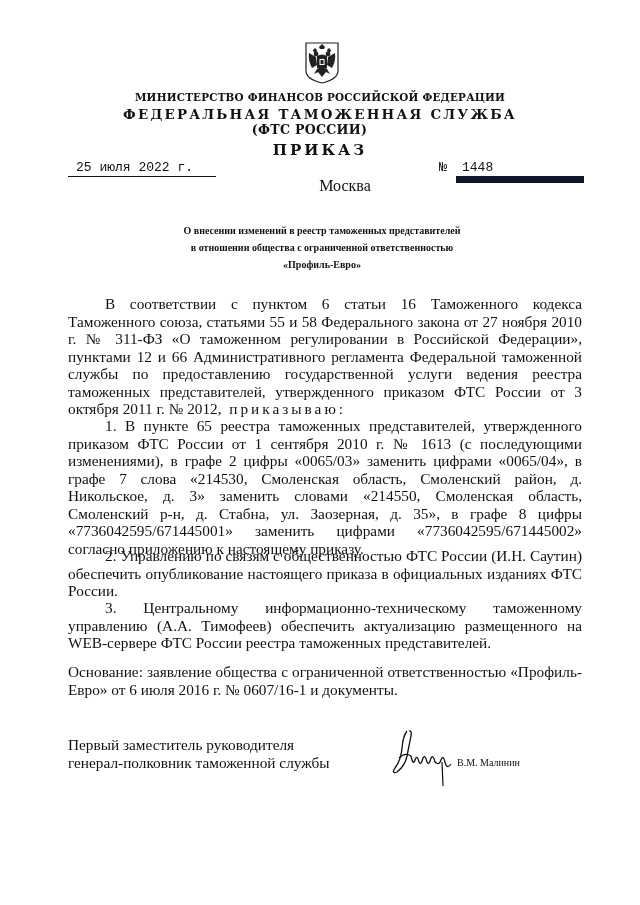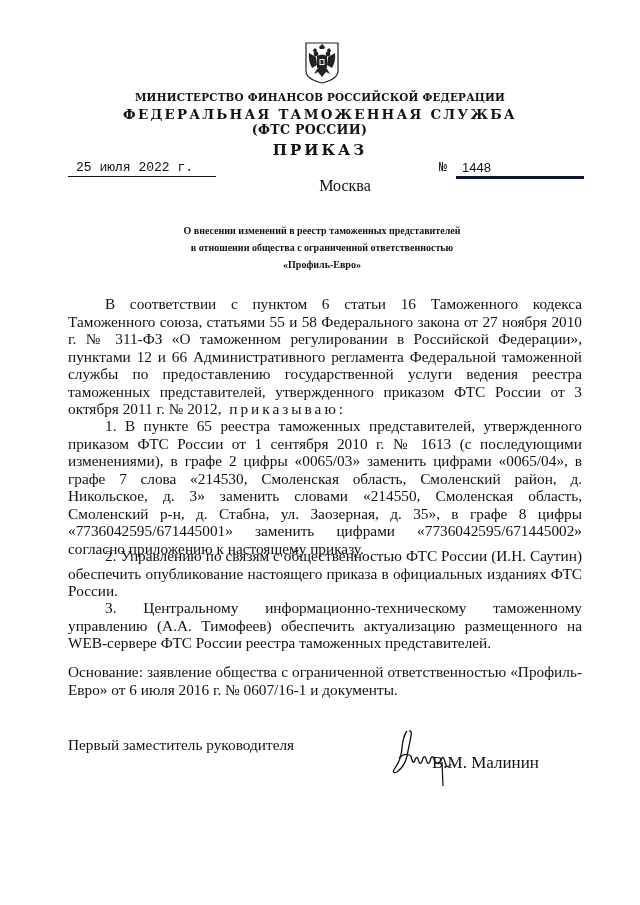--- a/index.html
+++ b/index.html
@@ -8,38 +8,38 @@
 
   .emblem { left: 304px; top: 41px; width: 36px; height: 44px; }
 
   .ministry { left: 0; width: 640px; top: 91px; text-align: center; font-family: "DejaVu Serif", serif; font-weight: bold; font-size: 10.4px; letter-spacing: 0.2px; }
   .service { left: 0; width: 640px; top: 106px; text-align: center; font-family: "DejaVu Serif", serif; font-weight: bold; font-size: 13.4px; letter-spacing: 2.2px; }
   .service-abbr { left: 0; width: 619px; top: 122px; text-align: center; font-family: "DejaVu Serif", serif; font-weight: bold; font-size: 12.6px; letter-spacing: 0.3px; }
   .prikaz { left: 0; width: 640px; top: 141px; text-align: center; font-family: "DejaVu Serif", serif; font-weight: bold; font-size: 15px; letter-spacing: 3px; }
 
   .date { left: 68px; top: 160px; width: 148px; border-bottom: 1px solid #111; font-family: "Liberation Mono", monospace; font-size: 13px; line-height: 16px; padding-left: 8px; box-sizing: border-box; }
   .num-sign { left: 439px; top: 160px; font-family: "Liberation Mono", monospace; font-size: 13.5px; line-height: 16px; }
-  .num { left: 456px; top: 160px; width: 128px; border-bottom: 3px solid #0f172a; font-family: Liberation Sans, sans-serif; font-size: 13px; line-height: 16px; padding-left: 6px; box-sizing: border-box; }
+  .num { left: 456px; top: 160px; width: 128px; border-bottom: 7px solid #0f172a; font-family: Liberation Mono, monospace; font-size: 13px; line-height: 16px; padding-left: 6px; box-sizing: border-box; }
   .city { left: 0; width: 640px; top: 177px; text-align: center; font-family: Liberation Serif, serif; font-size: 16px; padding-left: 25px; }
 
   .title { left: 80px; width: 484px; top: 222px; text-align: center; font-weight: bold; font-size: 10px; line-height: 17px; }
 
   .body-text { left: 68px; width: 514px; font-size: 15.3px; line-height: 17.5px; text-align: justify; }
   .p { margin: 0; text-indent: 37px; text-align: justify; }
   .spaced { letter-spacing: 3px; }
   .preamble { top: 295px; }
   .item1 { top: 417px; }
   .item2 { top: 547px; }
   .item3 { top: 599px; }
   .basis { top: 663px; }
   .basis .p { text-indent: 0; }
 
   .sign-pos { left: 68px; top: 736px; font-size: 15.3px; line-height: 18px; }
   .signature { left: 385px; top: 726px; width: 80px; height: 68px; }
-  .sign-name { left: 432px; top: 754px; font-size: 17px; line-height: 18px; }
+  .sign-name { left: 457px; top: 754px; font-size: 10px; line-height: 18px; }
 </style>
 </head>
 <body>
 
 <div class="abs emblem">
   <svg width="36" height="44" viewBox="0 0 36 44">
     <path d="M2,2 L34,2 L34,30 Q34,38 18,42 Q2,38 2,30 Z" fill="none" stroke="#222" stroke-width="1.2"></path>
 
     <path d="M15,6 L18,3 L21,6 L20,8 L16,8 Z" fill="#222"></path>
     <path d="M9,9 L11,7 L13,9 L12.5,11 L9.5,11 Z" fill="#222"></path>
@@ -90,20 +90,21 @@
 <div class="abs body-text item3">
   <p class="p">3. Центральному информационно-техническому таможенному управлению (А.А. Тимофеев) обеспечить актуализацию размещенного на WEB-сервере ФТС России реестра таможенных представителей.</p>
 </div>
 
 <div class="abs body-text basis">
   <p class="p">Основание: заявление общества с ограниченной ответственностью «Профиль-Евро» от 6 июля 2016 г. № 0607/16-1 и документы.</p>
 </div>
 
 <div class="abs sign-pos">
   <div>Первый заместитель руководителя</div>
+  <div>генерал-полковник таможенной службы</div>
 </div>
 
 <div class="abs signature">
   <svg width="80" height="68" viewBox="0 0 80 68">
     <path d="M22,5 Q18,10 17,22 Q16,34 10,42 Q6,48 12,46 Q20,40 22,30 Q24,20 26,10 Q27,4 24,5" fill="none" stroke="#111" stroke-width="1.3"></path>
     <path d="M14,32 Q20,26 26,30 Q28,40 30,34 Q32,28 34,36 Q36,40 38,32 Q40,28 42,36 Q44,40 46,32 Q48,28 50,36 Q54,40 56,34 Q58,28 60,36 Q62,44 66,38" fill="none" stroke="#111" stroke-width="1.3"></path>
     <path d="M57,36 L58,60" fill="none" stroke="#111" stroke-width="1.2"></path>
   </svg>
 </div>
 

